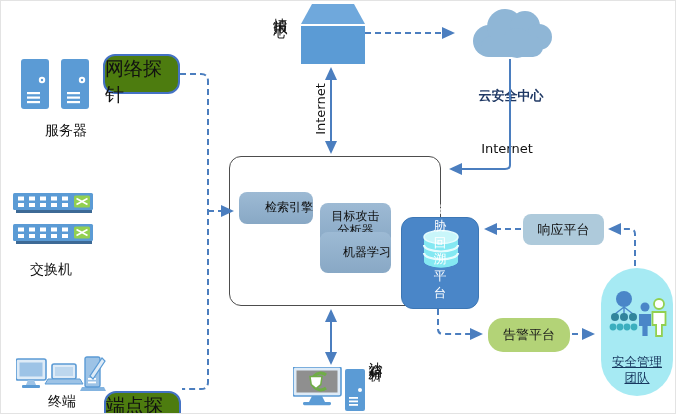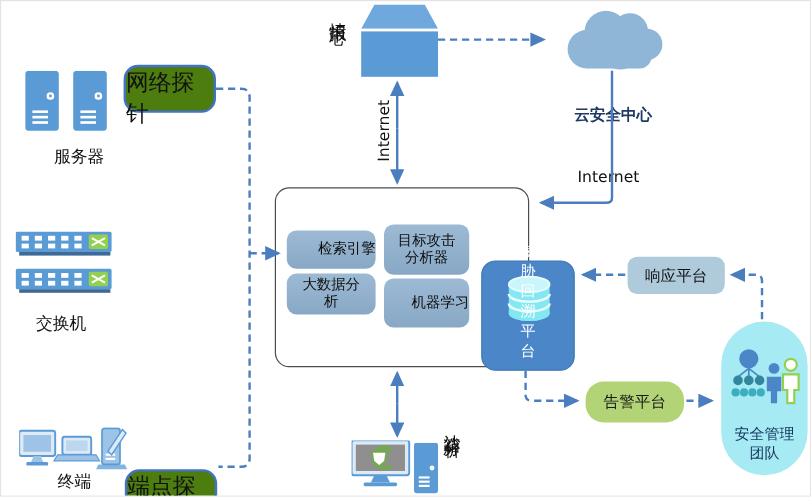--- a/index.html
+++ b/index.html
@@ -11,21 +11,21 @@
          display:flex;align-items:flex-start;justify-content:center;font-size:19px;color:#111;}
   .centerbox{box-sizing:border-box;border:1.5px solid #4d4d4d;border-radius:12px;background:#fff;}
   .engine{box-sizing:border-box;border-radius:8px;background:linear-gradient(#9dbad4,#88a8c5);
           display:flex;align-items:center;justify-content:flex-end;text-align:center;
           font-size:12px;line-height:1.15;color:#0d0d0d;}
   .threat{box-sizing:border-box;border-radius:12px;background:linear-gradient(#5592d0,#video 0),#4a86c8;background:#4a86c8;border:1px solid #3d77b5;}
   .threat .t{position:absolute;left:0;right:0;bottom:6px;color:#fff;font-size:12.5px;line-height:1.35;text-align:center;}
   .resp{box-sizing:border-box;border-radius:8px;background:#aecadb;display:flex;align-items:center;justify-content:center;font-size:13px;color:#111;}
   .alert{box-sizing:border-box;border-radius:15px;background:#b3d377;display:flex;align-items:center;justify-content:center;font-size:13px;color:#1a1a1a;}
   .team{box-sizing:border-box;border-radius:38px;background:#a6eaf3;}
-  .team .t{position:absolute;left:0;right:0;bottom:10px;color:#17375e;font-size:12.5px;line-height:1.3;text-align:center;}
+  .team .t{position:absolute;left:0;right:0;bottom:10px;color:#17375e;font-size:12.5px;line-height:1.3;text-align:center;text-decoration:underline;}
   .wrapbox{padding:0 10px;}
   .layer{position:absolute;left:0;top:0;pointer-events:none;}
   .bold-navy{font-weight:bold;color:#1f3864;font-size:13px;}
   .inet{font-size:13px;color:#111;}
 </style>
 </head>
 <body>
 
 <div id="canvas">
 
@@ -131,25 +131,22 @@
       <rect x="22" y="33" width="62" height="21" rx="10"></rect>
     </g>
   </svg>
   <div class="abs lbl bold-navy" style="left:470px;top:86px;width:80px;">云安全中心</div>
   <div class="abs inet" style="left:472px;top:140px;width:68px;text-align:center;">Internet</div>
 
   <div class="abs centerbox" style="left:228px;top:155px;width:212px;height:150px;"></div>
   <div class="abs engine" style="left:238px;top:191px;width:74px;height:32px;">
     <span>检索引擎</span>
   </div>
-  <div class="abs engine wrapbox" style="left:319px;top:186px;width:71px;height:42px;">
+  <div class="abs engine wrapbox" style="left:319px;top:202px;width:71px;height:42px;">
     <span>目标攻击分析器</span>
-  </div>
-  <div class="abs engine wrapbox" style="left:238px;top:227px;width:74px;height:34px;">
-    <span>大数据分析</span>
   </div>
   <div class="abs engine" style="left:319px;top:231px;width:71px;height:41px;">
     <span>机器学习</span>
   </div>
 
   <div class="abs threat" style="left:400px;top:216px;width:78px;height:92px;">
     <svg class="abs" style="left:19px;top:10px;" width="40" height="42">
       <path d="M3,9 v24 a17,6.5 0 0 0 34,0 v-24 z" fill="#84E8F2"></path>
       <ellipse cx="20" cy="33" rx="17" ry="6.5" fill="#84E8F2"></ellipse>
       <path d="M3,17 a17,6.5 0 0 0 34,0" fill="none" stroke="#E6FCFE" stroke-width="2.2"></path>

